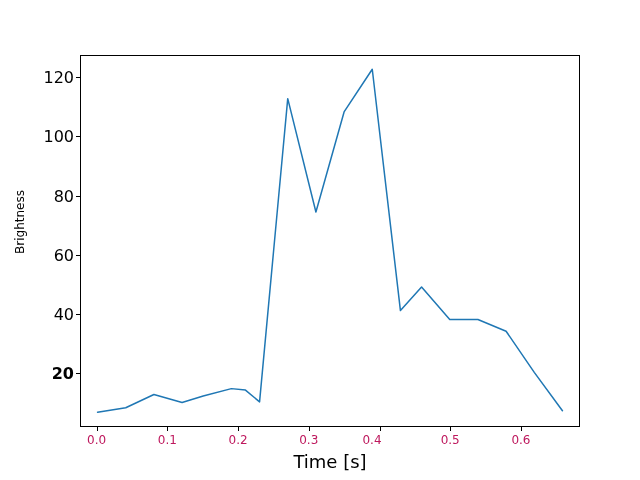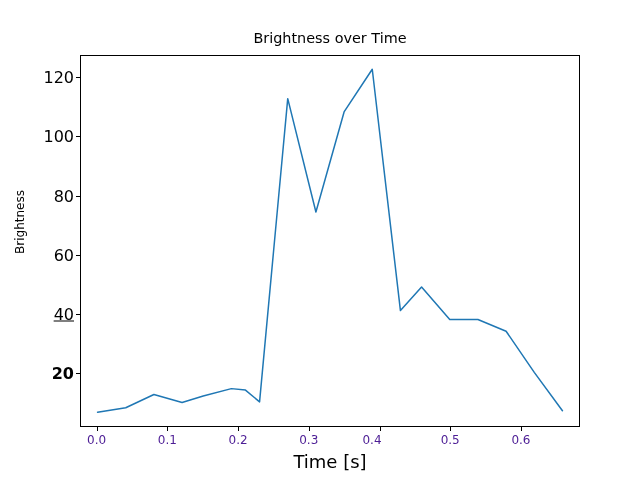--- a/index.html
+++ b/index.html
@@ -61,21 +61,21 @@
     position: absolute;
     left: 0;
     width: 3.5px;
     height: 1px;
     background: #000000;
   }
   .xtick-label {
     position: absolute;
     top: 6px;
     font-size: 12px;
-    color: #4c1d95;
+    color: #be185d;
     transform: translateX(-50%);
     white-space: nowrap;
   }
   .xtick-mark {
     position: absolute;
     top: 0;
     width: 1px;
     height: 3.5px;
     background: #000000;
   }
@@ -126,31 +126,30 @@
     color: #000000;
     transform: rotate(-90deg);
     transform-origin: center center;
   }
 </style>
 </head>
 <body>
 
 <div id="figure">
 
-  <div id="chart-title">Brightness over Time</div>
 
   <div id="plot-area">
     <svg id="line-svg" viewBox="0 0 500 372" preserveAspectRatio="none">
       <polyline id="data-polyline" fill="none" stroke="#1f77b4" stroke-width="1.5" stroke-linejoin="round" stroke-linecap="round" points="16.62,358.09 44.91,353.65 73.20,340.33 101.49,348.32 122.70,341.81 150.99,334.42 165.13,335.89 179.28,347.73 207.57,42.91 235.86,156.85 264.14,56.23 292.43,13.32 320.72,255.99 341.94,232.32 370.23,264.87 398.51,264.87 426.80,276.71 455.09,318.14 483.38,356.61"></polyline>
     </svg>
   </div>
 
   <div id="ytick-labels">
       <div class="ytick-label" style="top: 318.138px; font-weight: bold;">20</div>
-      <div class="ytick-label" style="top: 258.95px; text-decoration: underline;">40</div>
+      <div class="ytick-label" style="top: 258.95px;">40</div>
       <div class="ytick-label" style="top: 199.761px;">60</div>
       <div class="ytick-label" style="top: 140.573px;">80</div>
       <div class="ytick-label" style="top: 81.3842px;">100</div>
       <div class="ytick-label" style="top: 22.1957px;">120</div>
     </div>
   <div id="ytick-marks">
       <div class="ytick-mark" style="top: 318.138px;"></div>
       <div class="ytick-mark" style="top: 258.95px;"></div>
       <div class="ytick-mark" style="top: 199.761px;"></div>
       <div class="ytick-mark" style="top: 140.573px;"></div>

